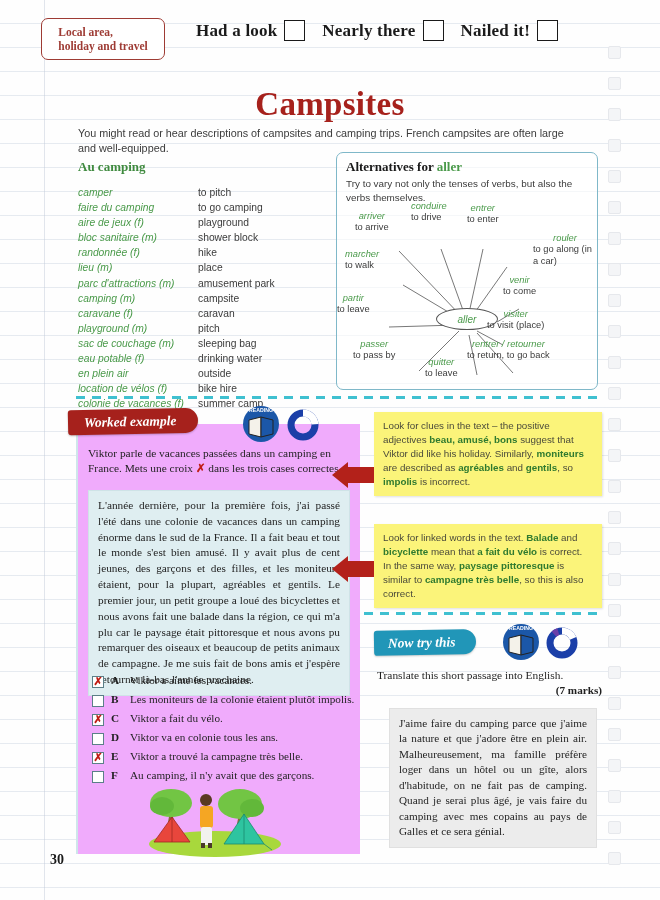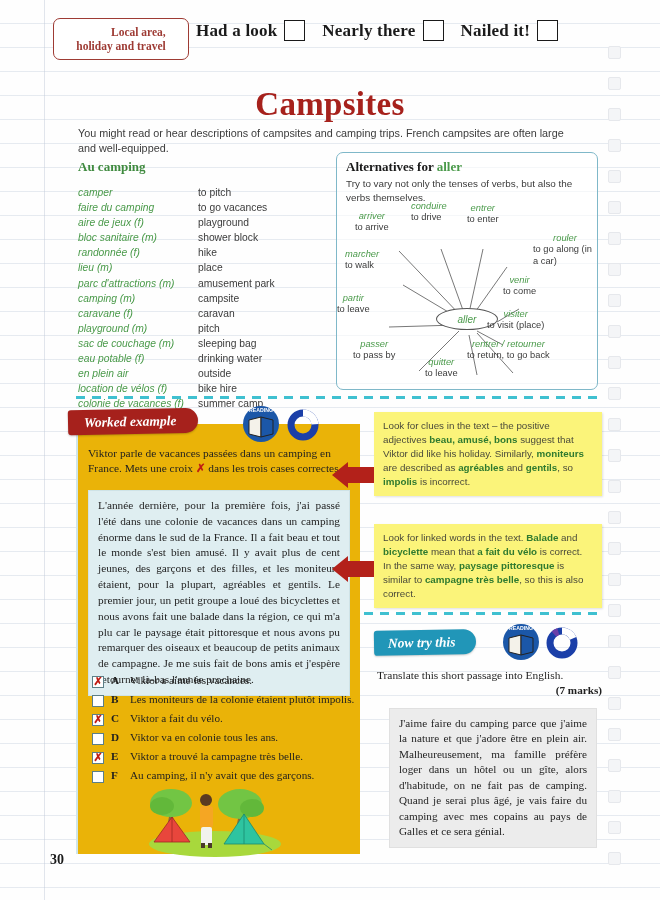--- a/index.html
+++ b/index.html
@@ -31,27 +31,27 @@
     position: absolute; left: 44px; top: 0; width: 1px; height: 900px;
     background: rgba(190,200,215,0.45); z-index: 0;
   }
   .layer { position: relative; z-index: 2; }
 
   
   #topbar {
     position: absolute; left: 0; top: 14px; width: 660px; height: 56px;
   }
   .topic-box {
-    position: absolute; left: 53px; top: 4px;
-    width: 136px; height: 42px;
+    position: absolute; left: 41px; top: 4px;
+    width: 124px; height: 42px;
     border: 1.6px solid #9e3b34;
     border-radius: 7px;
     background: #fff;
     display: flex; align-items: center; justify-content: center;
-    text-align: right;
+    text-align: left;
   }
   .topic-box span {
     font-family: "Liberation Serif", serif;
     font-weight: bold; font-size: 11.5px; color: #9e3b34;
     line-height: 1.25;
   }
   .checks {
     position: absolute; left: 196px; top: 6px;
     display: flex; align-items: center; gap: 17px;
   }
@@ -153,21 +153,21 @@
     box-shadow: 0 1px 2px rgba(0,0,0,.22);
     z-index: 6;
   }
   #we-banner span {
     font-family: "Liberation Serif", serif;
     font-weight: bold; font-size: 13.5px; color: #fff; font-style: italic;
   }
   #we-panel {
     position: absolute; left: 76px; top: 424px;
     width: 284px; height: 430px;
-    background: #eab308;
+    background: #f0abfc;
     border-left: 2px solid #cfe6ea;
     z-index: 3;
   }
   #we-intro {
     position: absolute; left: 10px; top: 22px; width: 264px;
     font-family: "Liberation Serif", serif;
     font-size: 11.4px; color: #1f1f1f; line-height: 1.34;
   }
   #we-intro .xmark { color: #c01c14; font-weight: bold; }
   #passage {
@@ -317,21 +317,21 @@
 
   <div id="vocab" class="layer">
     <h2>Au camping</h2>
     <div id="vocab-rows">
         <div class="vrow">
           <div class="fr">camper</div>
           <div class="en">to pitch</div>
         </div>
         <div class="vrow">
           <div class="fr">faire du camping</div>
-          <div class="en">to go vacances</div>
+          <div class="en">to go camping</div>
         </div>
         <div class="vrow">
           <div class="fr">aire de jeux (f)</div>
           <div class="en">playground</div>
         </div>
         <div class="vrow">
           <div class="fr">bloc sanitaire (m)</div>
           <div class="en">shower block</div>
         </div>
         <div class="vrow">

